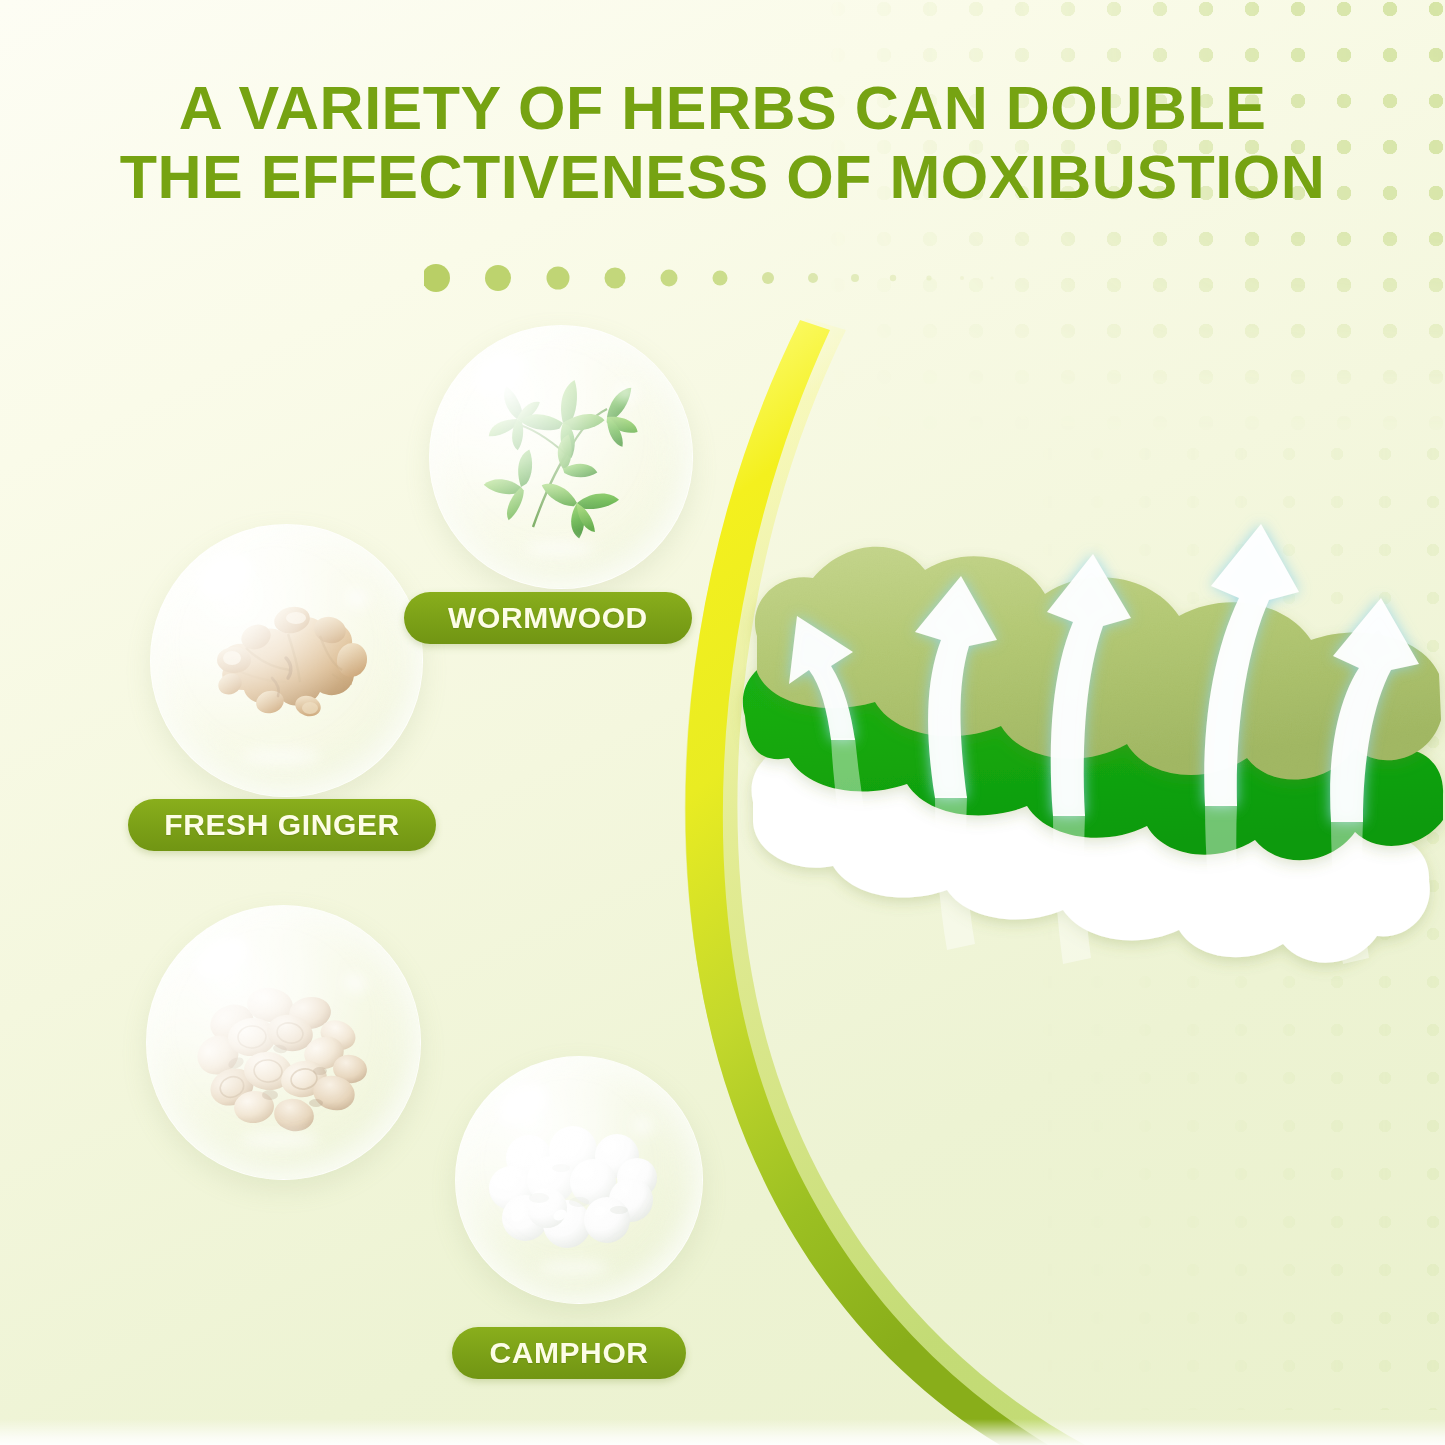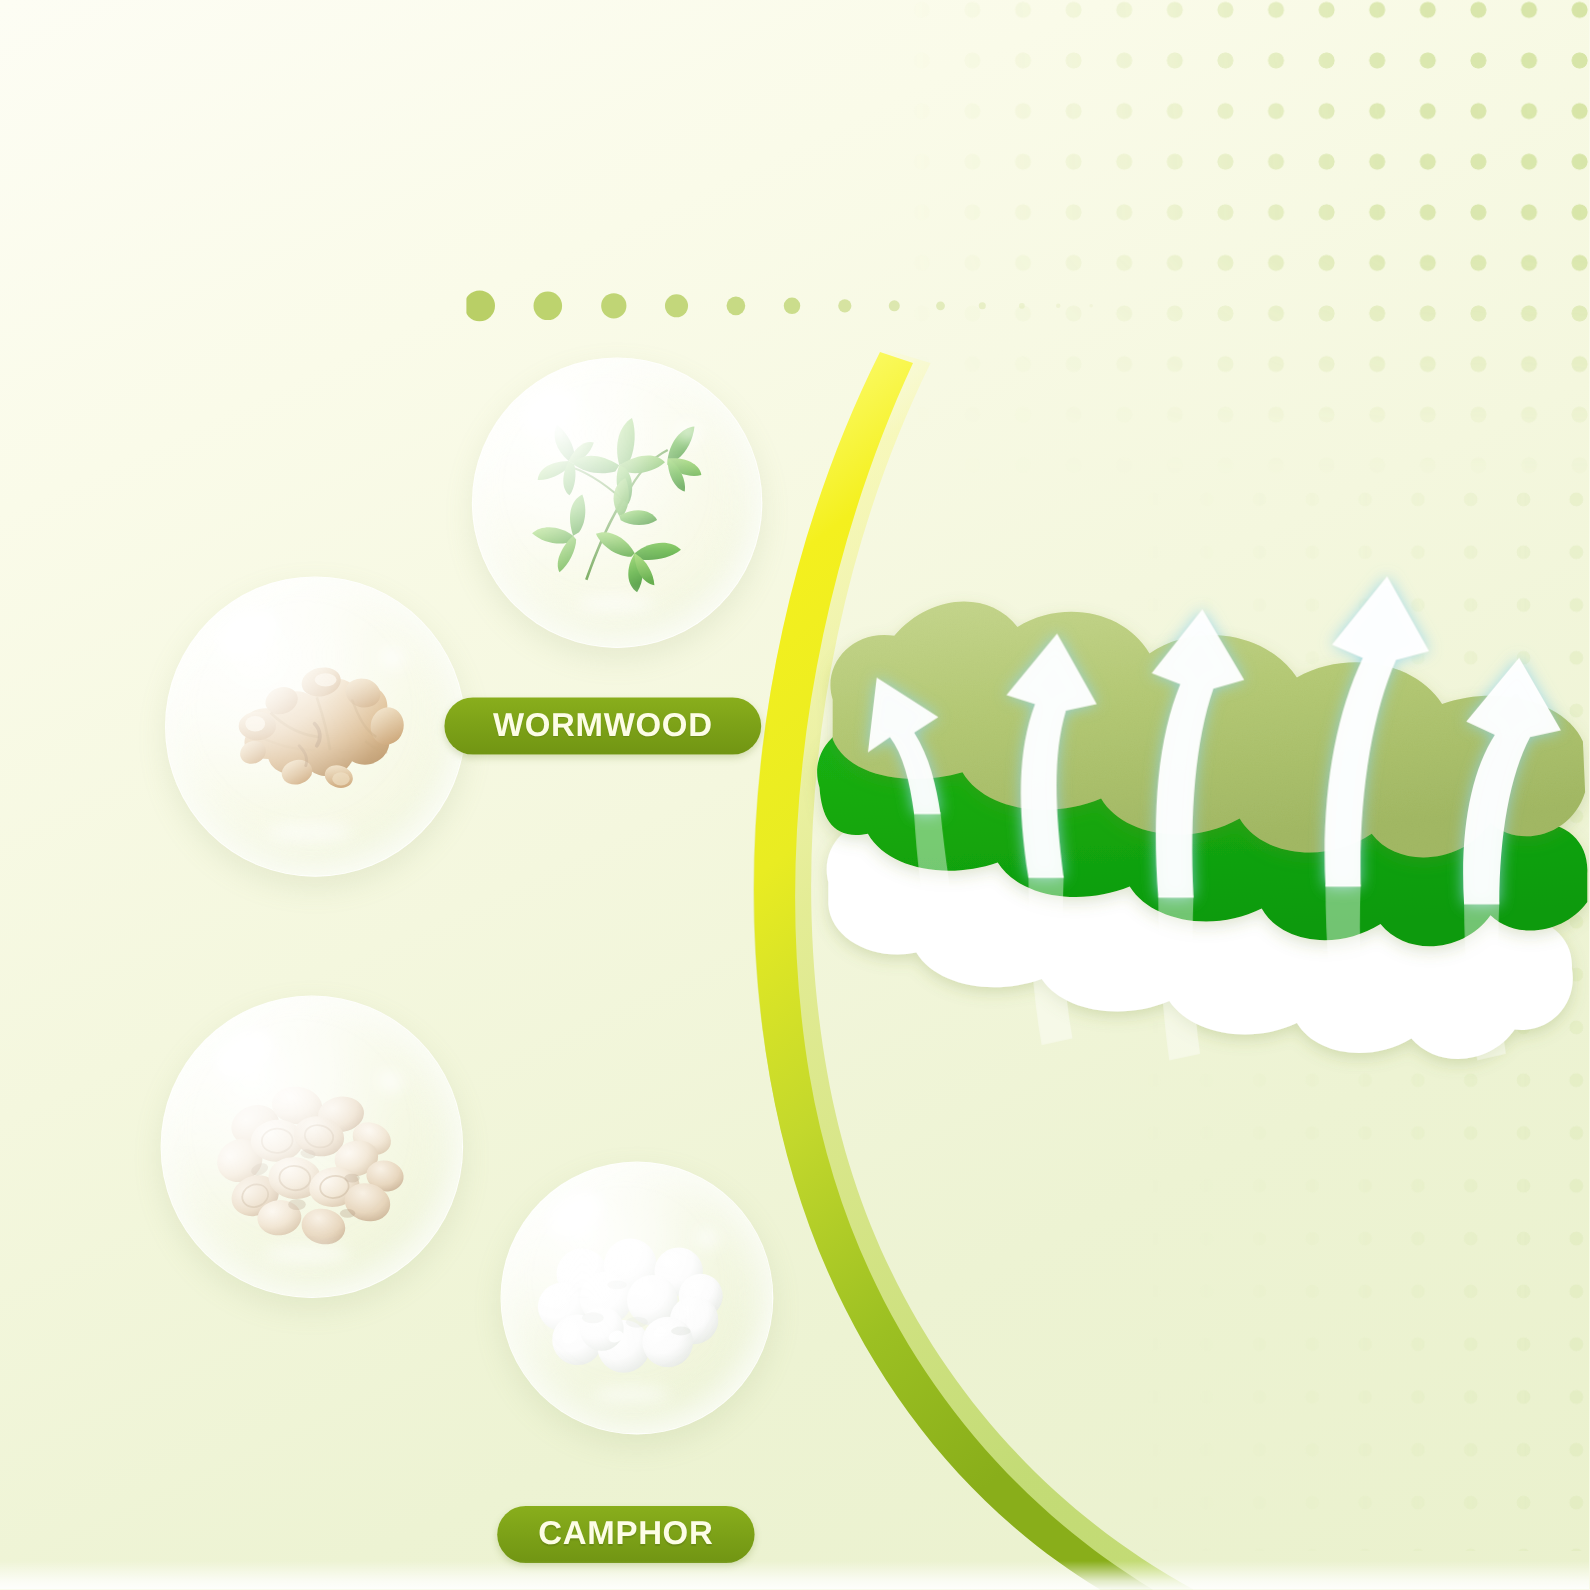--- a/index.html
+++ b/index.html
@@ -70,39 +70,40 @@
   .bubble .content{position:absolute;inset:0;border-radius:50%;overflow:hidden;}
   
   .pill{
     position:absolute;z-index:9;
     background:linear-gradient(180deg,#89ae1c 0%,#7ba017 55%,#719513 100%);
     color:#fdfde6;border-radius:999px;
     font-weight:bold;letter-spacing:.6px;
     display:flex;align-items:center;justify-content:center;
     box-shadow:0 3px 7px rgba(110,140,40,.25);
     text-shadow:0 1px 1px rgba(80,105,20,.35);
-    margin-top:42px;
   }
   
   .patch{position:absolute;left:735px;top:520px;width:710px;height:580px;z-index:6;}
   .patch svg{display:block;width:100%;height:100%;overflow:visible;}
   .bottomfade{
     position:absolute;left:0;bottom:0;width:1445px;height:26px;
     background:linear-gradient(to bottom, rgba(255,255,255,0) 0%, rgba(255,255,255,.75) 70%, rgba(255,255,255,.95) 100%);
     z-index:10;pointer-events:none;
   }
 </style>
 </head>
 <body>
 
 <div id="stage">
 
   <div class="dotfield"></div>
   <div class="dotfield2"></div>
 
+  <div class="title">A VARIETY OF HERBS CAN DOUBLE
+THE EFFECTIVENESS OF MOXIBUSTION</div>
 
   <svg class="decorow" viewBox="0 0 600 40">
     <circle cx="12" cy="20" r="14" fill="#b9cf66"></circle>
     <circle cx="74" cy="20" r="13" fill="#bdd36e"></circle>
     <circle cx="134" cy="20" r="11.5" fill="#c0d575"></circle>
     <circle cx="191" cy="20" r="10.5" fill="#c3d77b"></circle>
     <circle cx="245" cy="20" r="8.5" fill="#c7da84"></circle>
     <circle cx="296" cy="20" r="7.5" fill="#cbdd8c"></circle>
     <circle cx="344" cy="20" r="6" fill="#d1e099" opacity=".9"></circle>
     <circle cx="389" cy="20" r="5" fill="#d5e2a1" opacity=".8"></circle>
@@ -256,20 +257,21 @@
           <ellipse cx="10" cy="-46" rx="10" ry="6" fill="#f5e6c9" opacity=".8"></ellipse>
           <ellipse cx="24" cy="44" rx="8" ry="6" fill="#e8d1a8" opacity=".7"></ellipse>
         </g>
       </svg>
     </div>
     <div class="glass"></div>
     <div class="spec1" style="left:46px;top:32px;width:58px;height:40px;transform:rotate(-30deg);"></div>
     <div class="spec2" style="left:196px;top:66px;width:22px;height:16px;transform:rotate(22deg);"></div>
     <div class="spec2" style="left:92px;top:224px;width:78px;height:18px;opacity:.7;"></div>
   </div>
+  <div class="pill" style="left:128px;top:799px;width:308px;height:52px;font-size:30px;">FRESH GINGER</div>
 
   <div class="bubble" style="left:146px;top:905px;width:275px;height:275px;">
     <div class="content">
       <svg viewBox="0 0 275 275" style="width:100%;height:100%">
         <defs>
           <radialGradient id="sliceG" cx="0.35" cy="0.3" r="0.8">
             <stop offset="0%" stop-color="#fbf4e8"></stop>
             <stop offset="55%" stop-color="#ecdcc2"></stop>
             <stop offset="100%" stop-color="#cdb491"></stop>
           </radialGradient>

